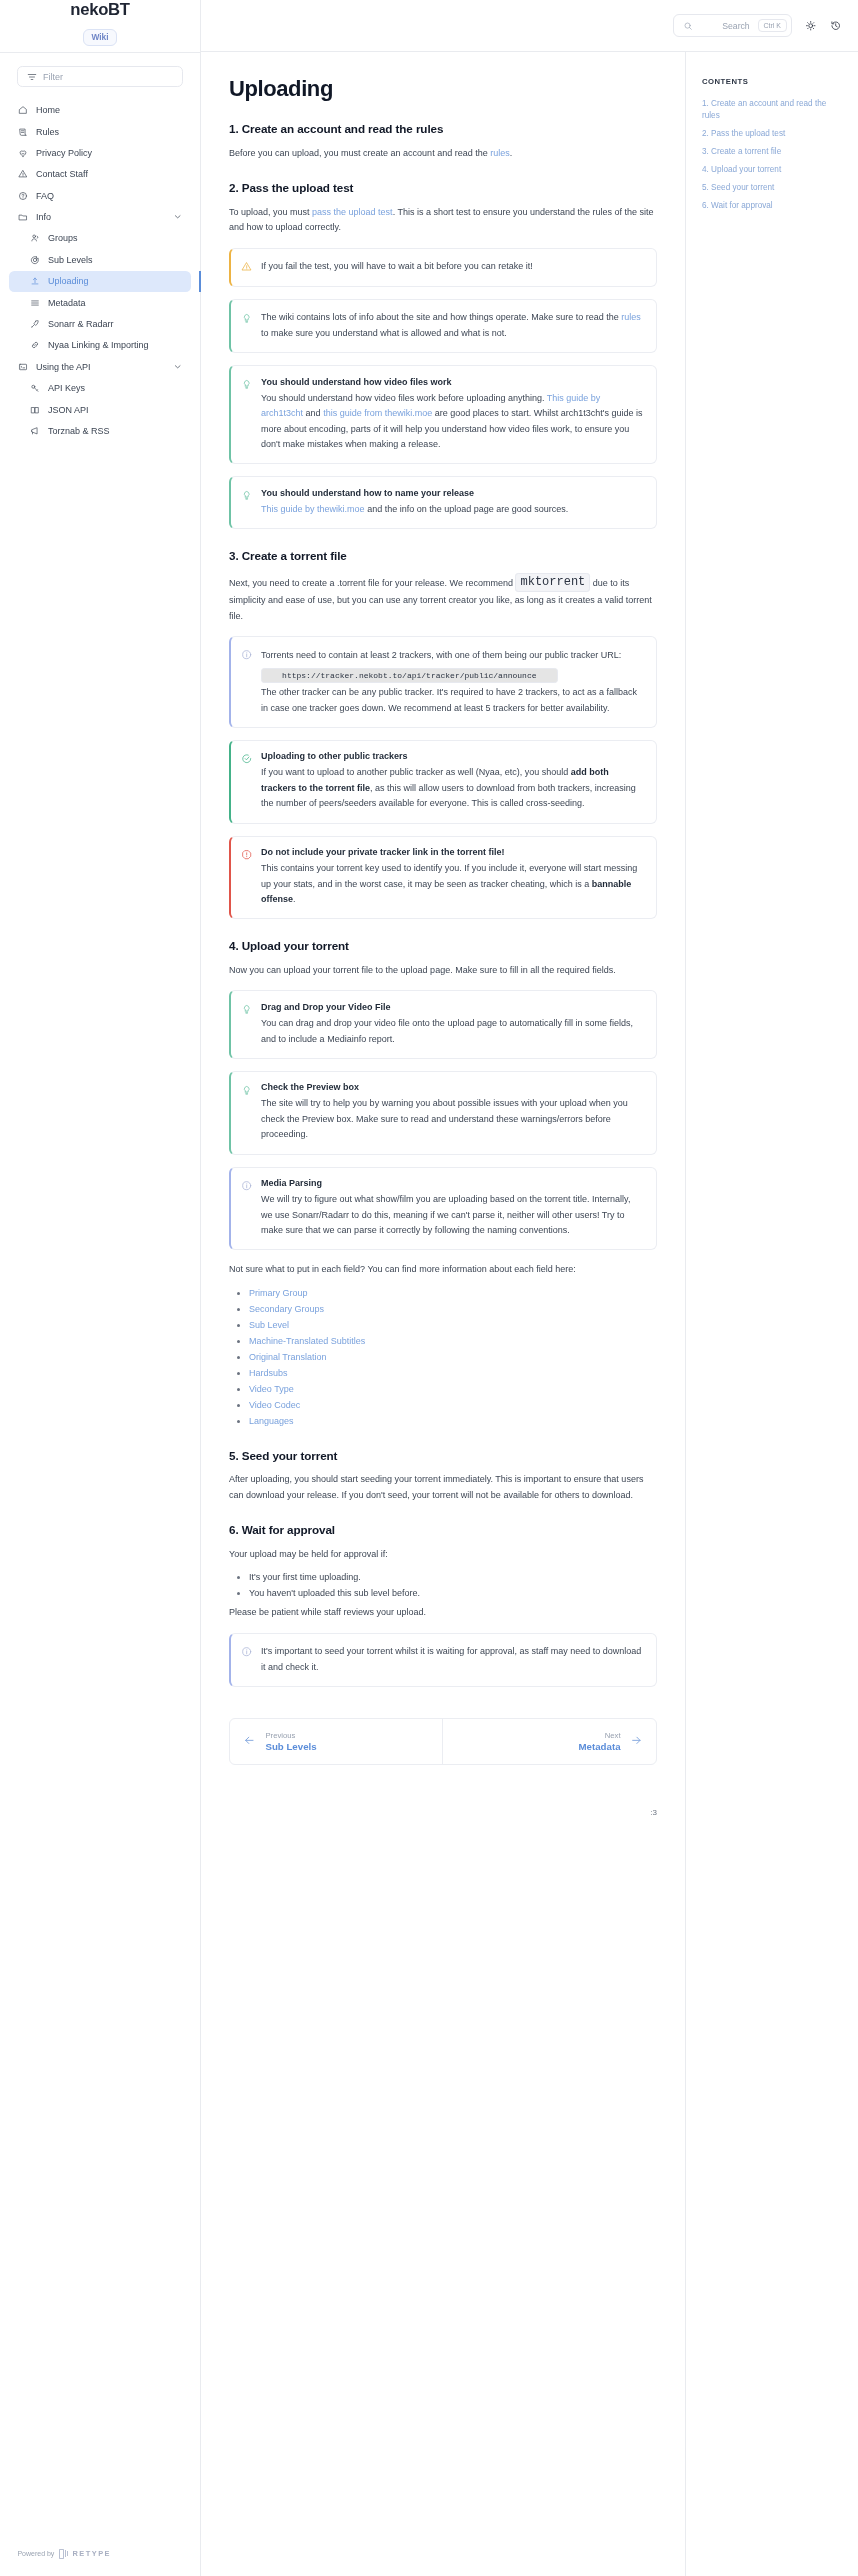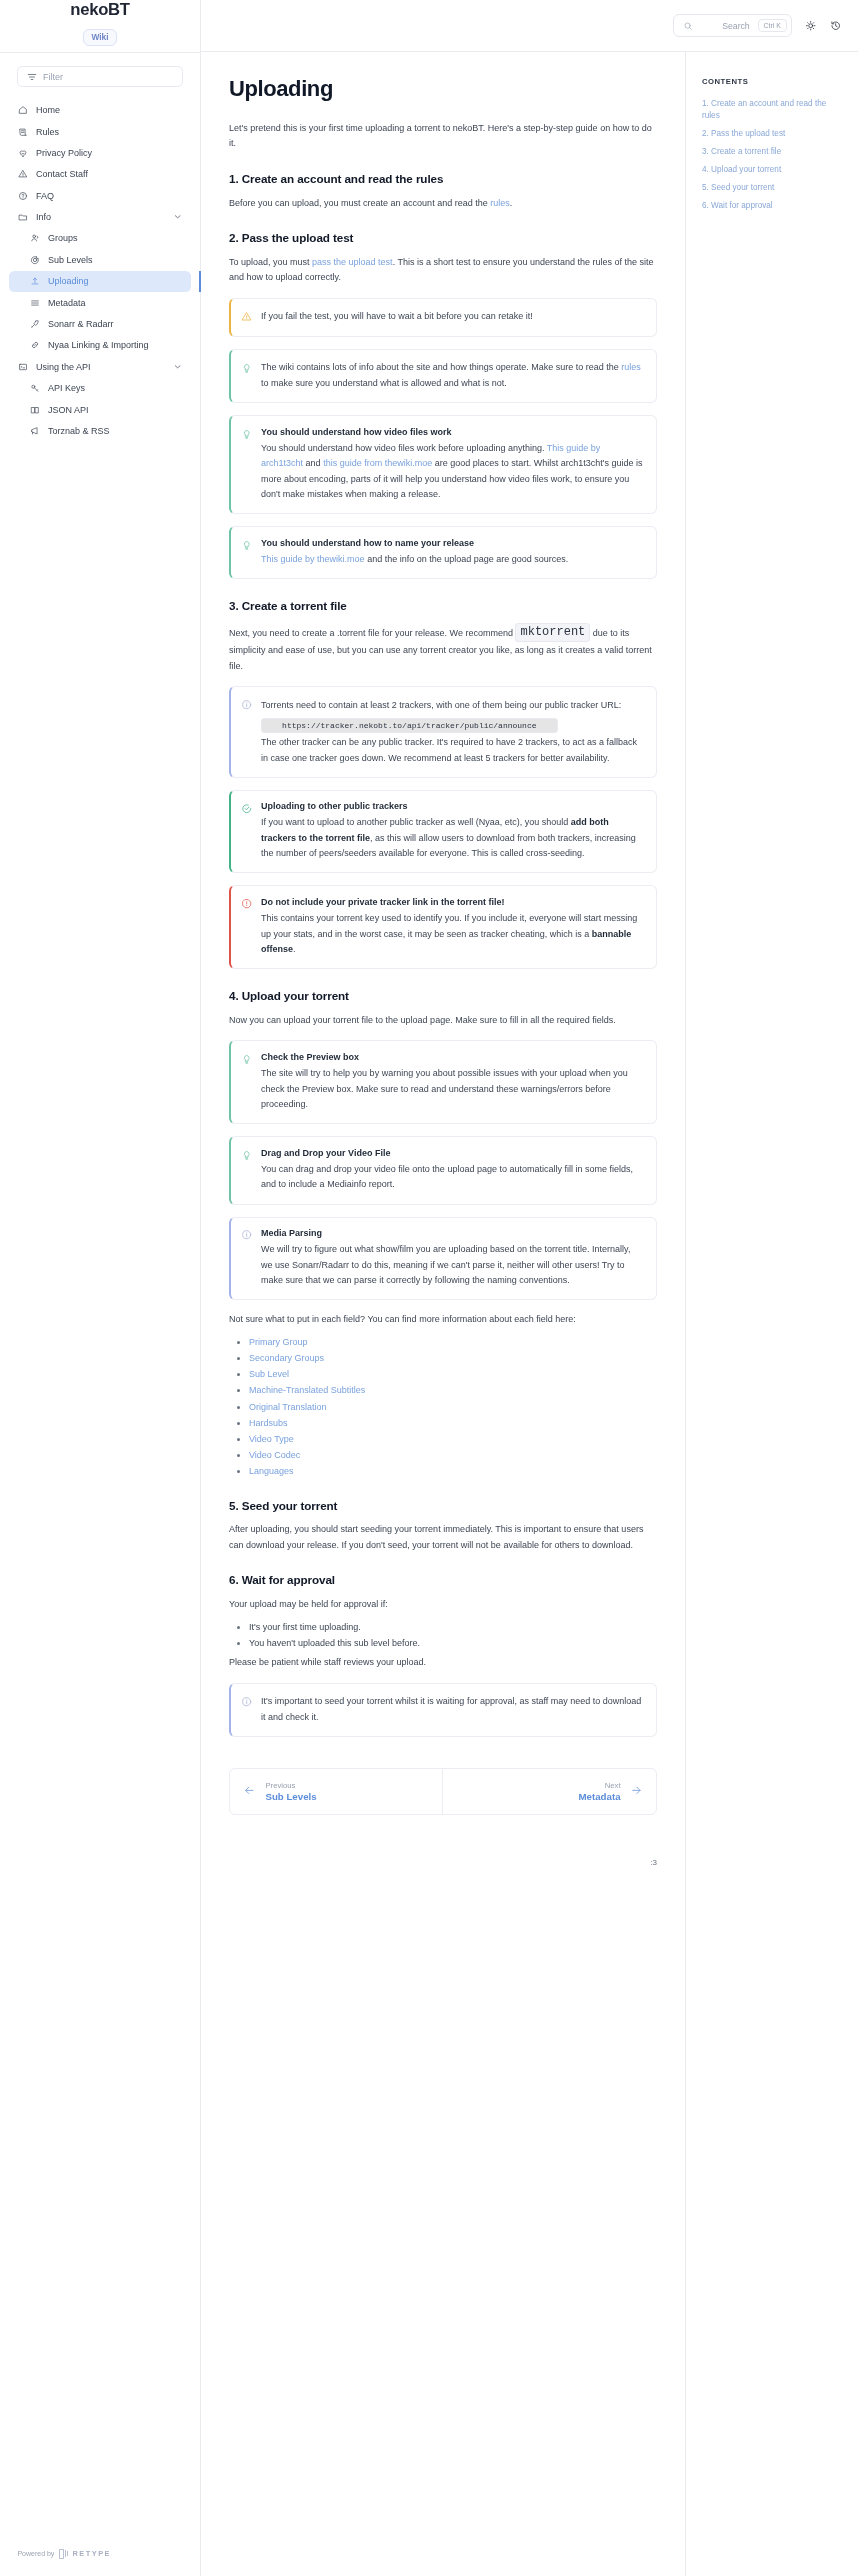--- a/index.html
+++ b/index.html
@@ -404,21 +404,20 @@
             <path d="M12 8v4.4l3 1.8"></path>
           </svg>
       </div>
     </div>
 
     <div class="content-row">
 
       <main class="article">
 
         <h1 class="title">Uploading</h1>
-        <p class="para">Let's pretend this is your first time uploading a torrent to nekoBT. Here's a step-by-step guide on how to do it.</p>
 
         <h2 class="sec">1. Create an account and read the rules</h2>
         <p class="para">
           <span>Before you can upload, you must create an account and read the </span><a class="lnk">rules</a><span>.</span>
         </p>
 
         <h2 class="sec">2. Pass the upload test</h2>
         <p class="para">
           <span>To upload, you must </span><a class="lnk">pass the upload test</a><span>. This is a short test to ensure you understand the rules of the site and how to upload correctly.</span>
         </p>
@@ -516,33 +515,33 @@
 
         <h2 class="sec">4. Upload your torrent</h2>
         <p class="para">Now you can upload your torrent file to the upload page. Make sure to fill in all the required fields.</p>
 
         <div class="callout tip">
           <span class="c-ico"><svg viewBox="0 0 24 24">
                 <path d="M9 14.5a5 5 0 1 1 6 0V17H9z"></path>
                 <path d="M10 19.5h4M10.5 21.5h3"></path>
               </svg></span>
           <div class="c-body">
+            <div class="c-title">Drag and Drop your Video File</div>
+            <div class="c-text">You can drag and drop your video file onto the upload page to automatically fill in some fields, and to include a Mediainfo report.</div>
+          </div>
+        </div>
+
+        <div class="callout tip">
+          <span class="c-ico"><svg viewBox="0 0 24 24">
+                <path d="M9 14.5a5 5 0 1 1 6 0V17H9z"></path>
+                <path d="M10 19.5h4M10.5 21.5h3"></path>
+              </svg></span>
+          <div class="c-body">
             <div class="c-title">Check the Preview box</div>
             <div class="c-text">The site will try to help you by warning you about possible issues with your upload when you check the Preview box. Make sure to read and understand these warnings/errors before proceeding.</div>
-          </div>
-        </div>
-
-        <div class="callout tip">
-          <span class="c-ico"><svg viewBox="0 0 24 24">
-                <path d="M9 14.5a5 5 0 1 1 6 0V17H9z"></path>
-                <path d="M10 19.5h4M10.5 21.5h3"></path>
-              </svg></span>
-          <div class="c-body">
-            <div class="c-title">Drag and Drop your Video File</div>
-            <div class="c-text">You can drag and drop your video file onto the upload page to automatically fill in some fields, and to include a Mediainfo report.</div>
           </div>
         </div>
 
         <div class="callout info">
           <span class="c-ico"><svg viewBox="0 0 24 24">
                 <circle cx="12" cy="12" r="8.5"></circle>
                 <path d="M12 11v5.5M12 8v.4"></path>
               </svg></span>
           <div class="c-body">
             <div class="c-title">Media Parsing</div>

